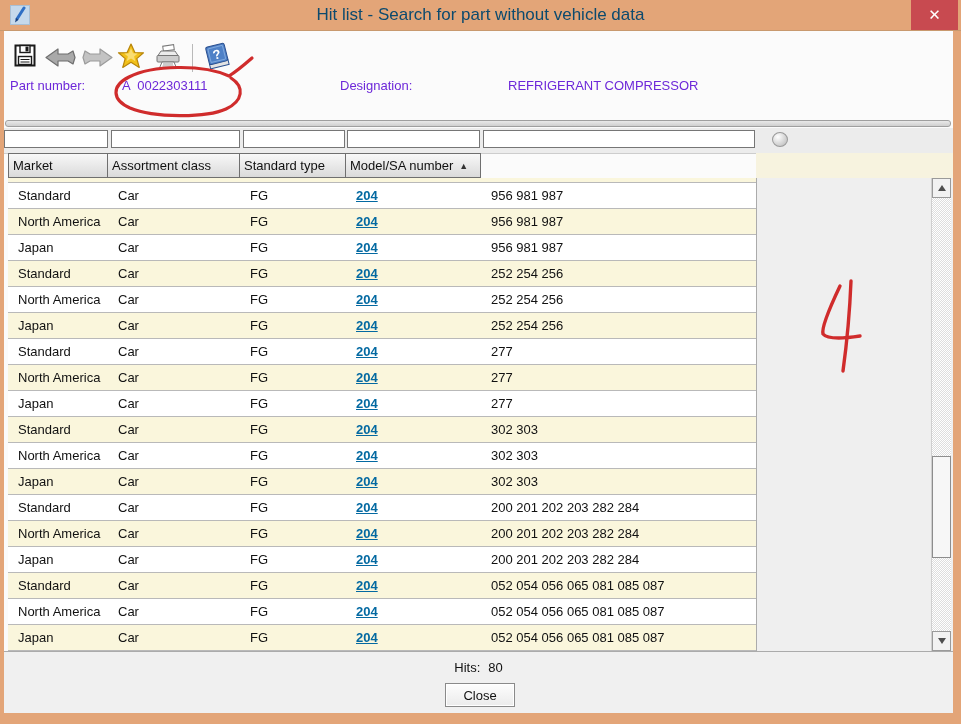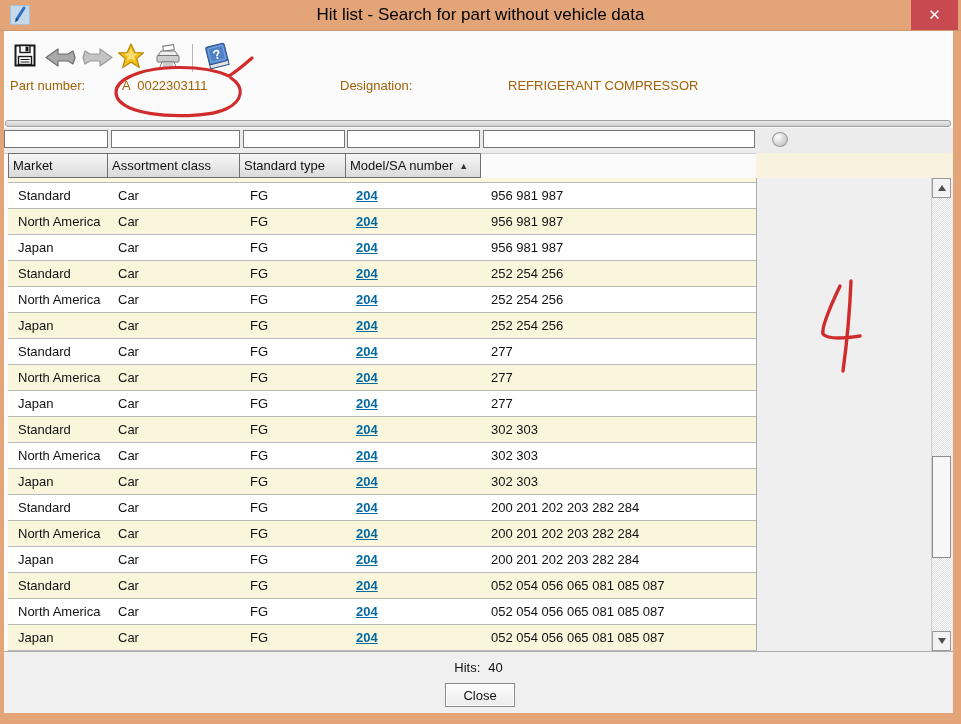--- a/index.html
+++ b/index.html
@@ -5,29 +5,29 @@
   html,body{margin:0;padding:0}
   body{
     width:961px;height:724px;position:relative;overflow:hidden;
     background:#e3a578;
     font-family:"Liberation Sans","DejaVu Sans",sans-serif;
     -webkit-font-smoothing:antialiased;
   }
   
   .titlebar{position:absolute;left:0;top:0;width:961px;height:30px;background:#e3a578;border-bottom:1px solid #c8996e}
   .app-icon{position:absolute;left:10px;top:5px;width:20px;height:20px;background:#c6d9eb;border:1px solid #a9bfd4;box-sizing:border-box}
-  .title{position:absolute;left:60px;right:60px;top:0;height:30px;line-height:30px;text-align:center;font-size:17px;color:#000000;white-space:nowrap}
+  .title{position:absolute;left:60px;right:60px;top:0;height:30px;line-height:30px;text-align:center;font-size:17px;color:#0c4a6e;white-space:nowrap}
   .close-x{position:absolute;right:3px;top:0;width:47px;height:30px;background:#c84a50;color:#fff;
     display:flex;align-items:center;justify-content:center;font-size:15px;font-weight:bold;cursor:pointer}
   
   .win-body{position:absolute;left:4px;top:31px;width:949px;height:681px;background:#fbfbfb}
   
   .tool{position:absolute;top:13px;cursor:pointer}
   .tool-sep{position:absolute;left:188px;top:13px;width:1px;height:28px;background:#b9b9b9}
-  .form-label,.form-value{position:absolute;top:47px;font-size:13px;color:#a16207;white-space:pre}
+  .form-label,.form-value{position:absolute;top:47px;font-size:13px;color:#6d28d9;white-space:pre}
   
   .splitter{position:absolute;left:1px;top:89px;width:944px;height:5px;background:linear-gradient(#e9e9e9,#cfcfcf);border:1px solid #9f9f9f;border-radius:3px}
   
   .filter-row{position:absolute;left:0;top:97px;width:949px;height:25px;background:#ececec;border-bottom:1px solid #cdcdcd}
   .filter-input{position:absolute;top:2px;height:18px;border:1px solid #767676;background:#fff;box-sizing:border-box;font-size:12px;padding:0 3px;font-family:inherit}
   .f1{left:0;width:104px}.f2{left:107px;width:129px}.f3{left:239px;width:102px}.f4{left:343px;width:133px}.f5{left:479px;width:272px}
   .filter-knob{position:absolute;left:768px;top:4px;width:16px;height:15px;border-radius:50%;
     background:radial-gradient(circle at 35% 30%,#ffffff,#b5b5b5);border:1px solid #9a9a9a;box-sizing:border-box;cursor:pointer}
   
   .thead{position:absolute;left:4px;top:122px;display:flex;height:25px}
@@ -315,21 +315,21 @@
         <div class="tri-up"></div>
       </div>
     <div class="sb-thumb"></div>
     <div class="sb-btn sb-down">
         <div class="tri-down"></div>
       </div>
   </div>
 
   <div class="footer">
     <div class="hits">
-      <span>Hits:</span><span class="gap"></span><span>40</span>
+      <span>Hits:</span><span class="gap"></span><span>80</span>
     </div>
     <button class="close-btn">Close</button>
   </div>
 </div>
 
 <svg class="annotations" width="961" height="724" viewBox="0 0 961 724">
   <path d="M252,58 C244,65 237,71 229,76 C203,64 152,65 129,77 C111,86 112,100 130,108 C154,118 206,118 226,109 C243,101 245,87 231,78" fill="none" stroke="#d02c2c" stroke-width="3.2" stroke-linecap="round"></path>
   <path d="M840,286 C831,305 821,327 823,334 C828,340 847,338 860,336" fill="none" stroke="#d02c2c" stroke-width="3.4" stroke-linecap="round"></path>
   <path d="M851,281 C850,306 847,342 843,371" fill="none" stroke="#d02c2c" stroke-width="3.4" stroke-linecap="round"></path>
 </svg>

